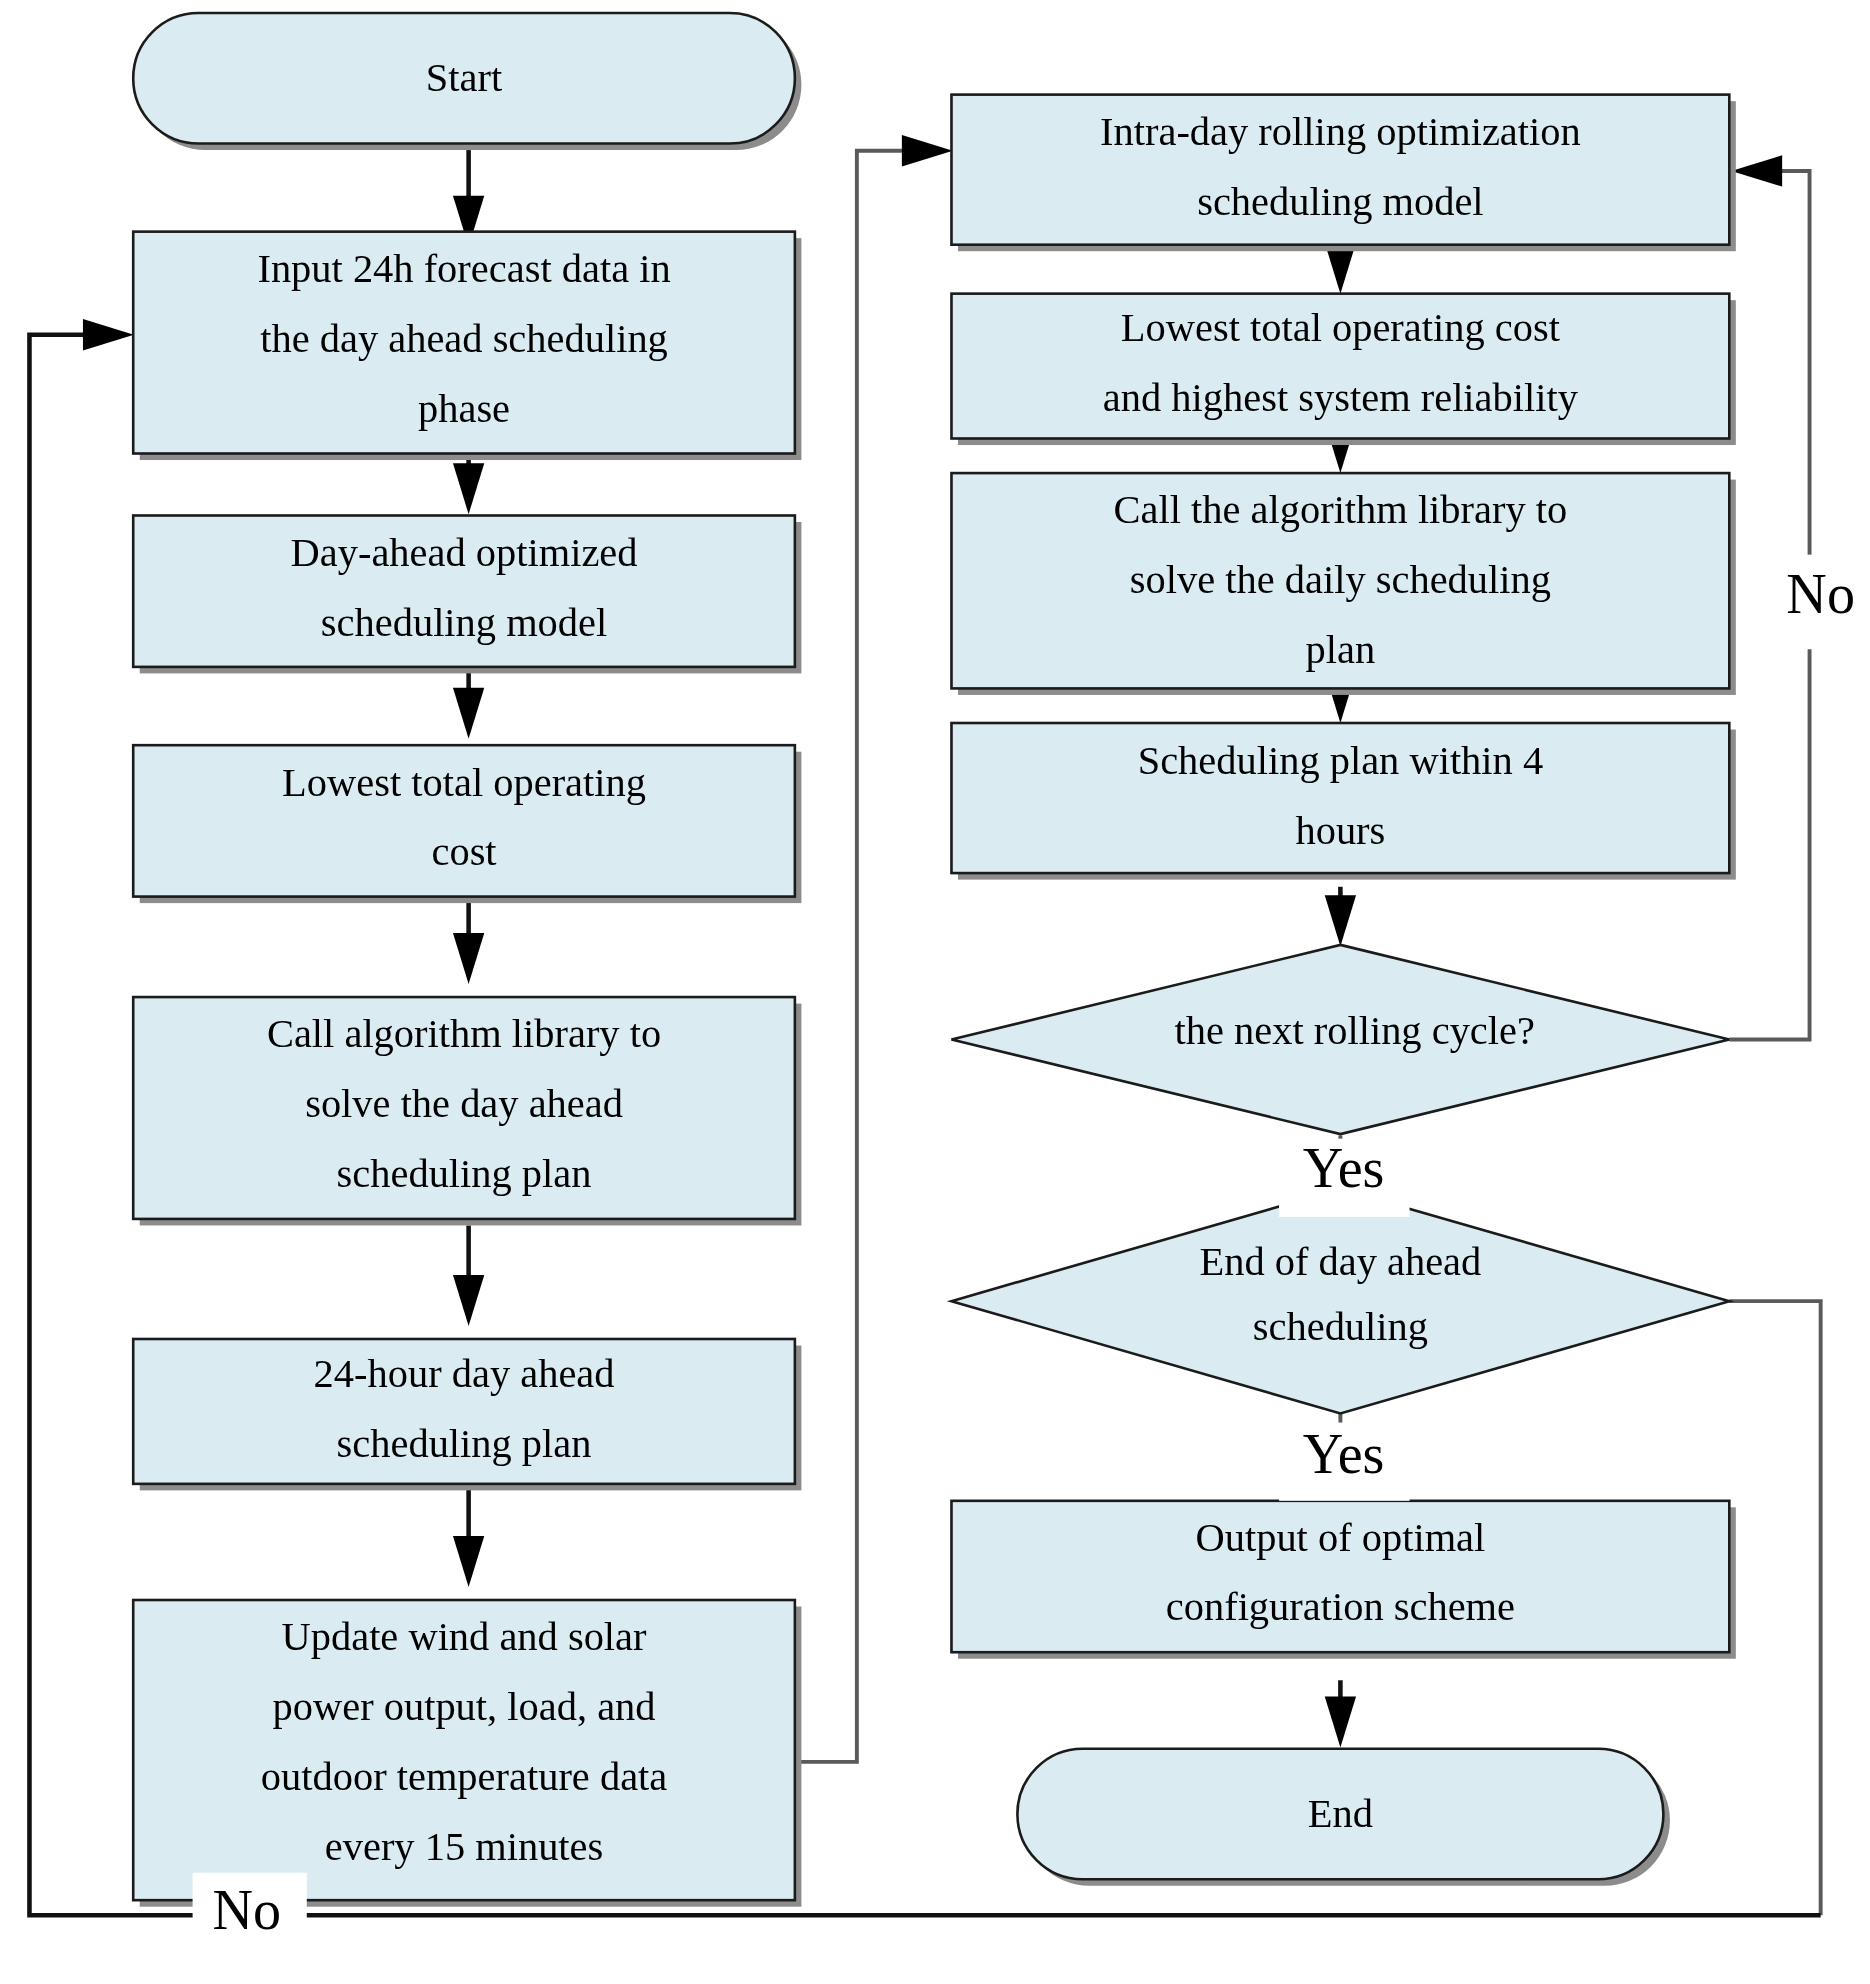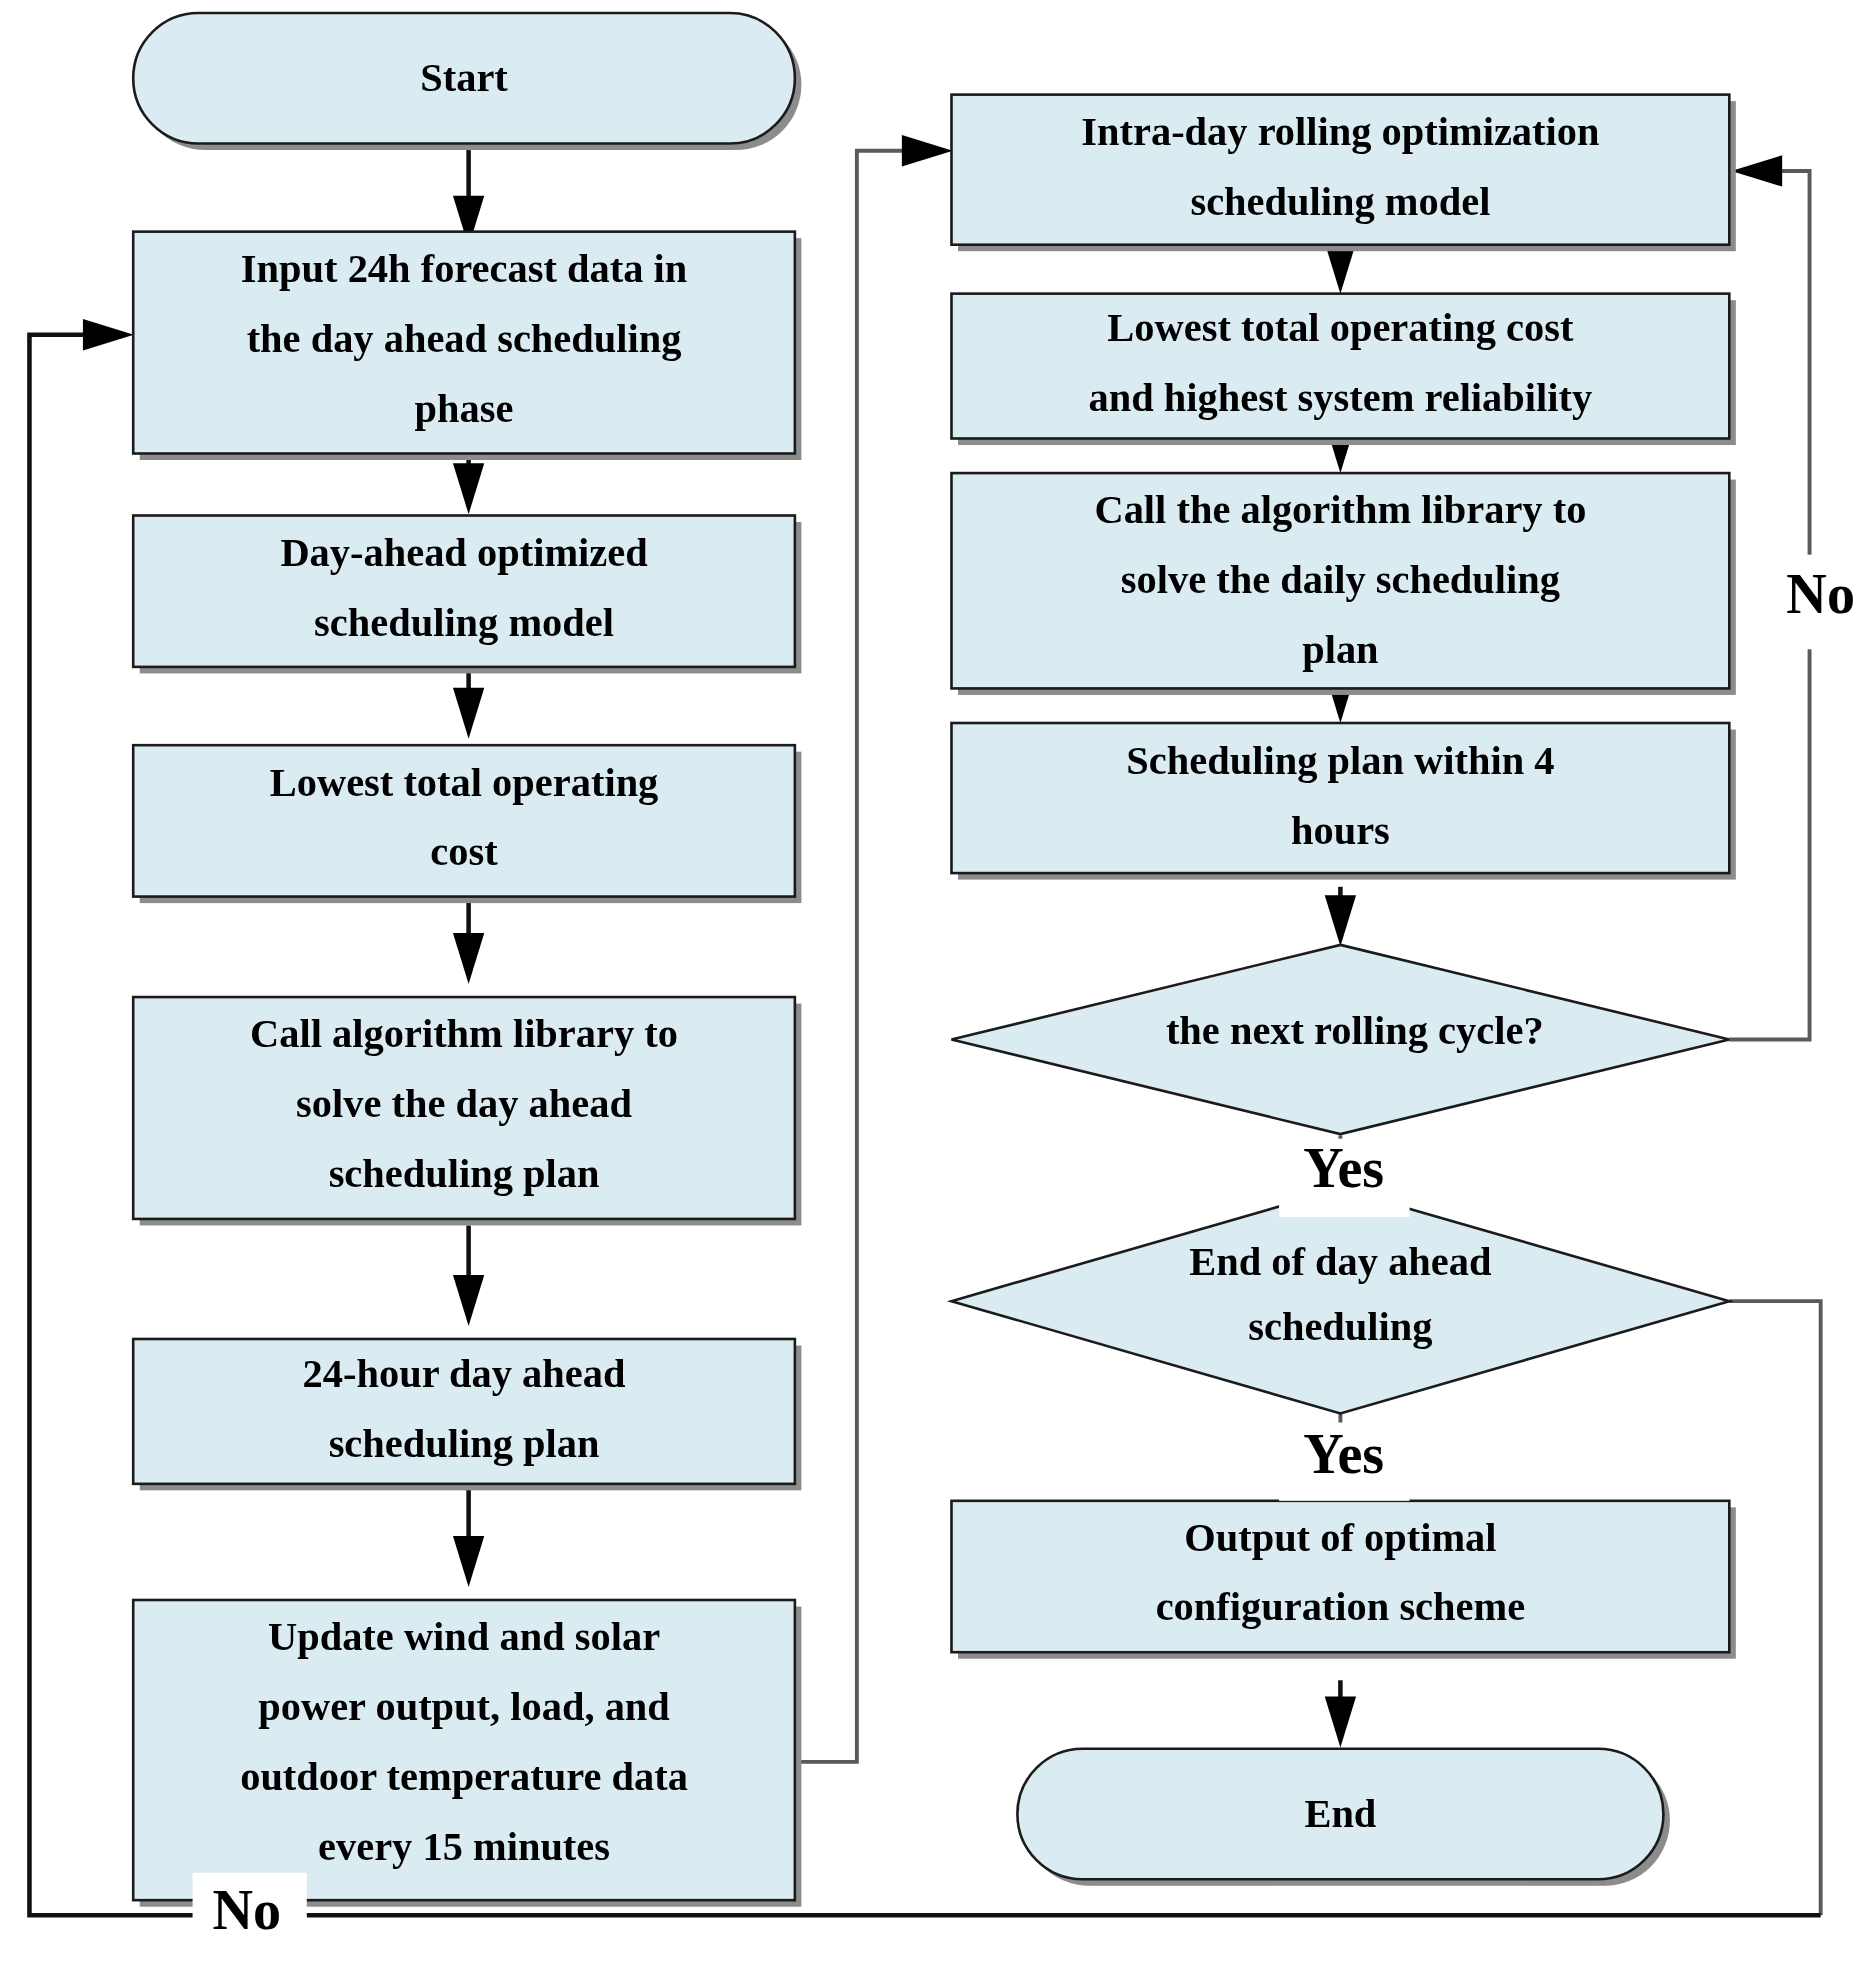--- a/index.html
+++ b/index.html
@@ -6,21 +6,20 @@
     margin: 0;
     padding: 0;
     background: #ffffff;
   }
   #flowchart-root {
     width: 1871px;
     height: 1985px;
     position: relative;
     background: #ffffff;
     font-family: "Liberation Serif", "DejaVu Serif", serif;
-    font-weight: bold;
   }
   svg#flow-svg {
     display: block;
     width: 1871px;
     height: 1985px;
   }
   .node-shape {
     fill: #daecf2;
     stroke: #1b1b1b;
     stroke-width: 4;

